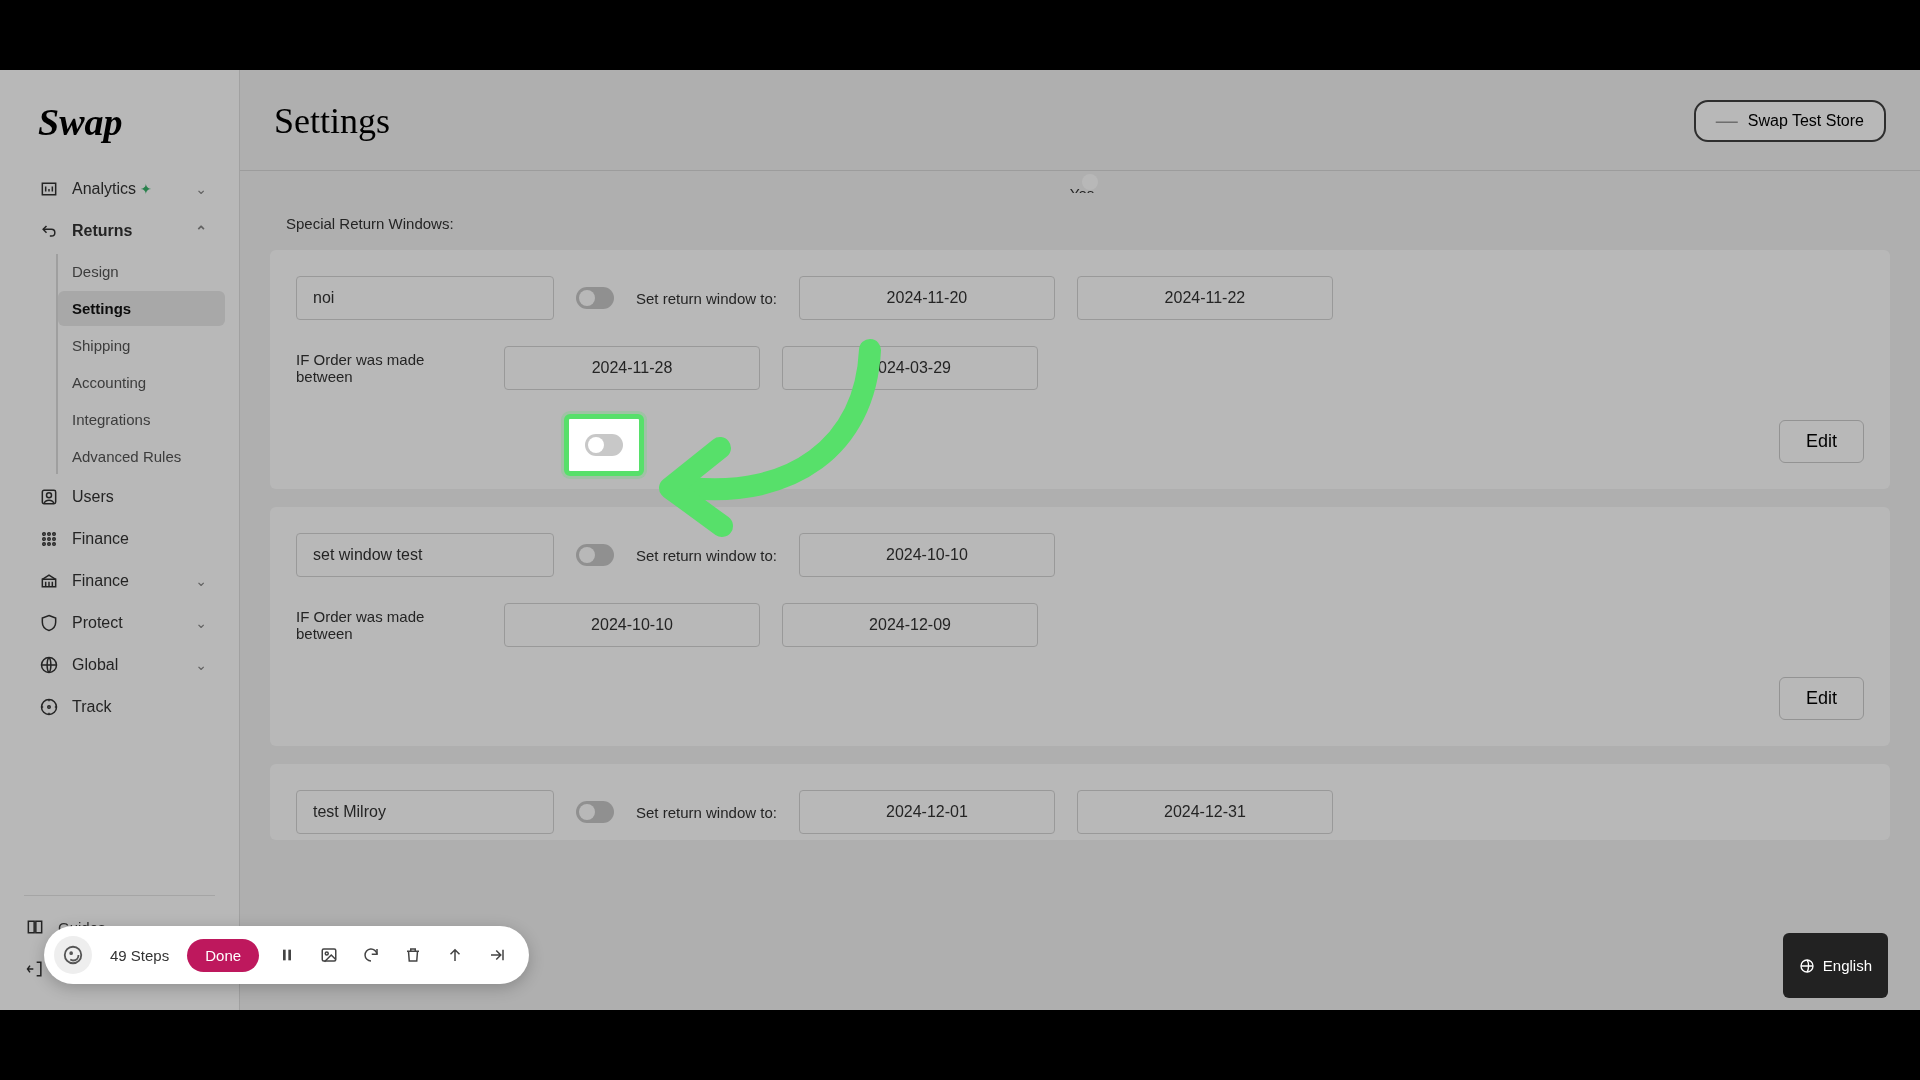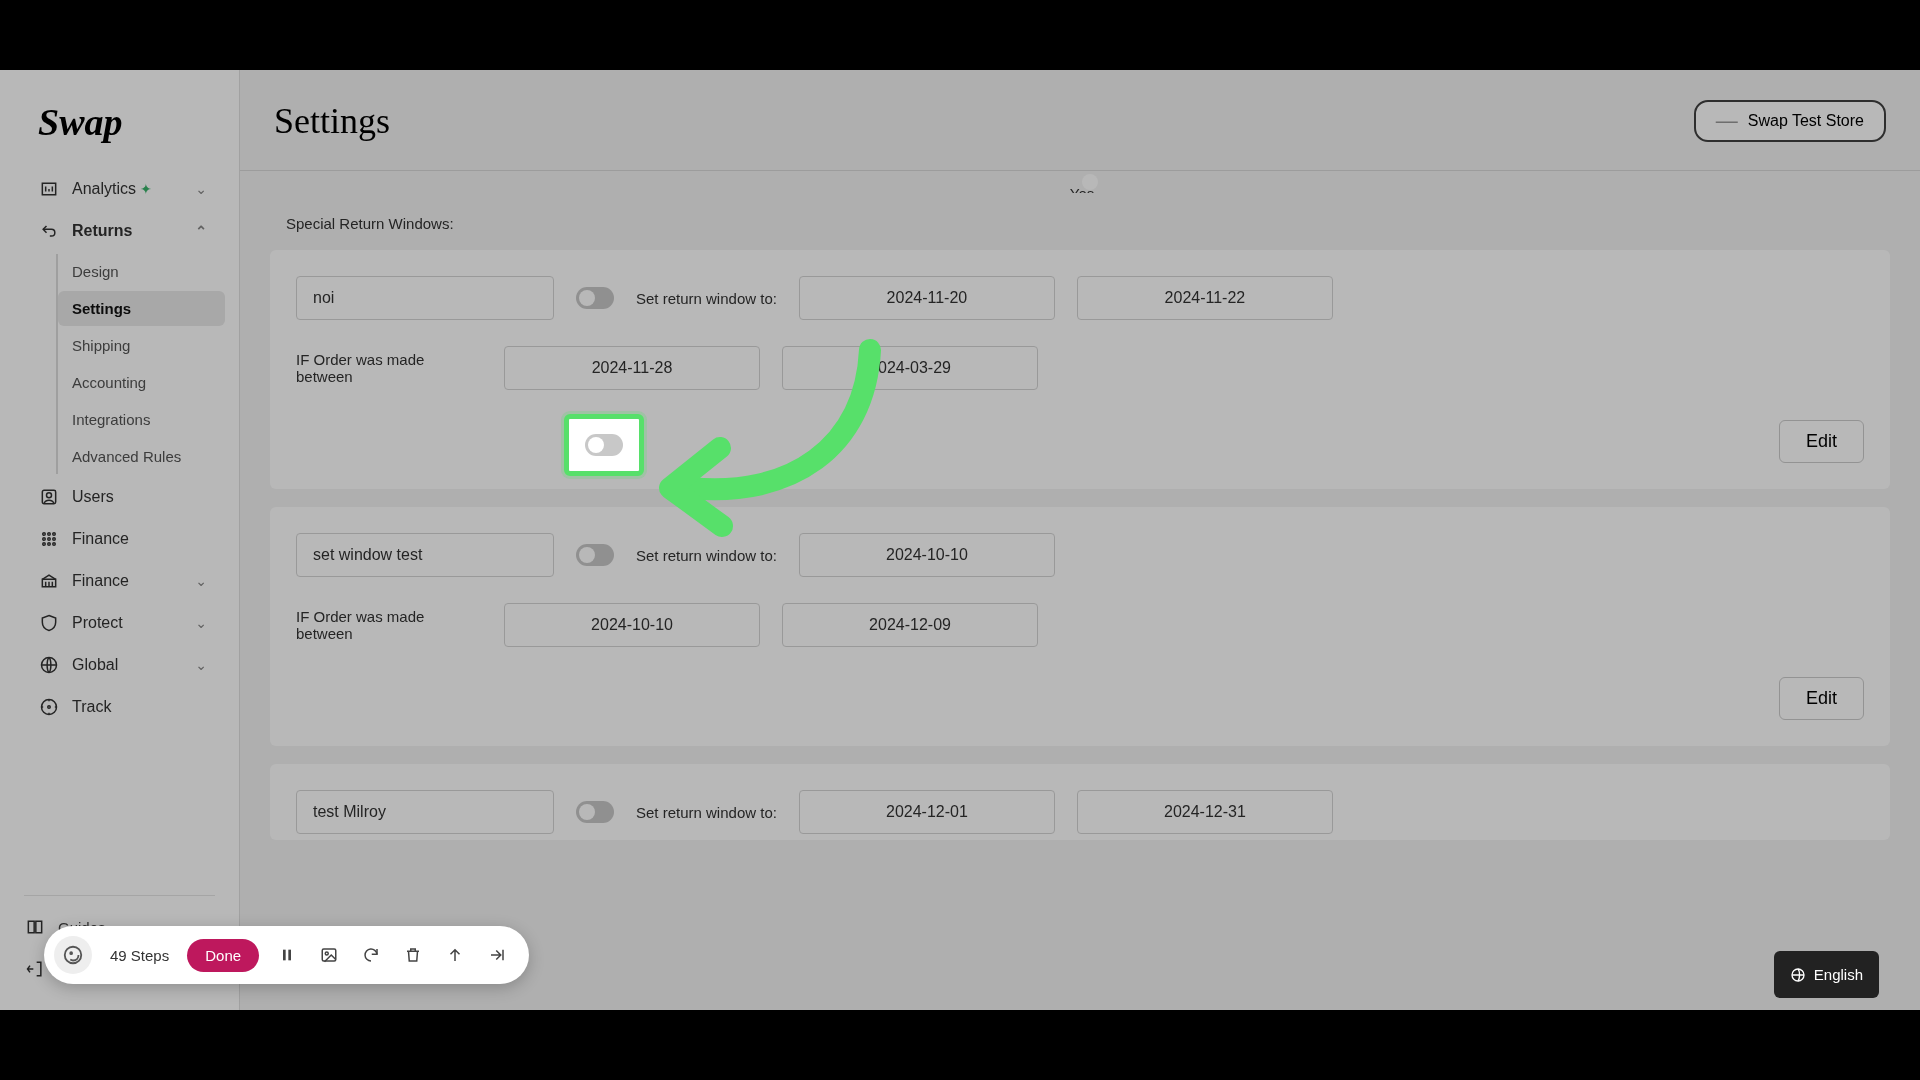--- a/index.html
+++ b/index.html
@@ -168,24 +168,24 @@
   z-index:70;
 }
 .toolbar .circle { width:38px; height:38px; border-radius:50%; background:#eee; display:flex; align-items:center; justify-content:center; font-size:18px;}
 .toolbar .steps { font-size:15px; color:#333; margin:0 4px; }
 .toolbar .done { background:#be185d; color:#fff; border:none; border-radius:20px; padding:8px 18px; font-size:15px; cursor:pointer; }
 .toolbar .tbtn { width:28px; height:28px; display:flex; align-items:center; justify-content:center; color:#444; font-size:18px; cursor:pointer; }
 
 
 .lang {
   position:absolute;
-  right:41px; bottom:12px;
+  right:32px; bottom:12px;
   background:#222; color:#fff;
   border-radius:6px;
-  padding:15px 16px;
+  padding:24px 16px;
   font-size:15px;
   display:flex; align-items:center; gap:8px;
   z-index:70;
 }
 
 
 .peek { display:flex; align-items:center; gap:14px; margin: 0 0 0 4px; height:22px; overflow:hidden;flex-direction:column; }
 
 svg.icon-svg { width:20px; height:20px; stroke:#333; stroke-width:1.8; fill:none; }
 </style>

